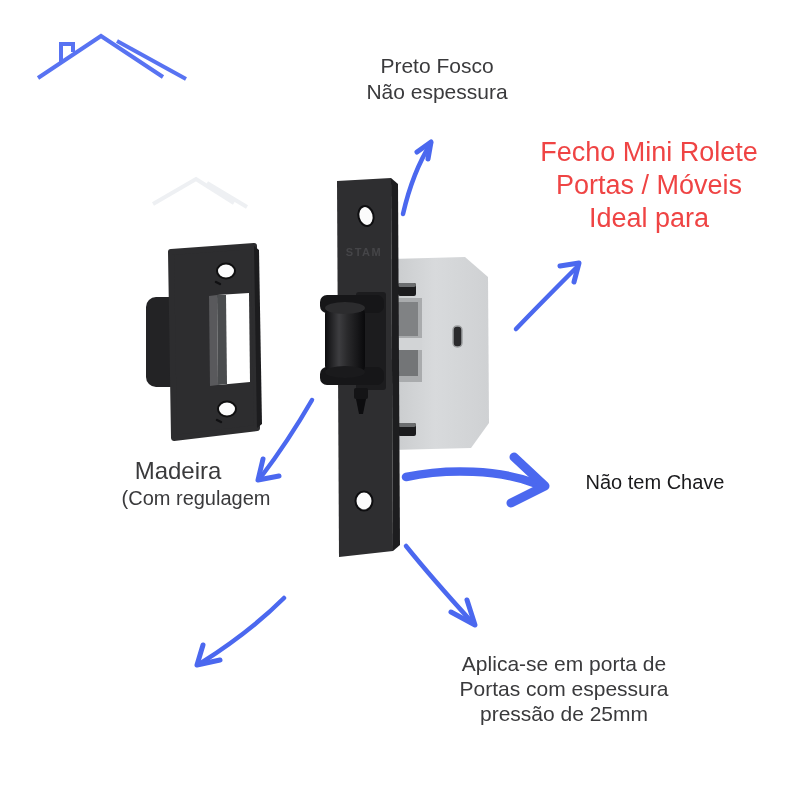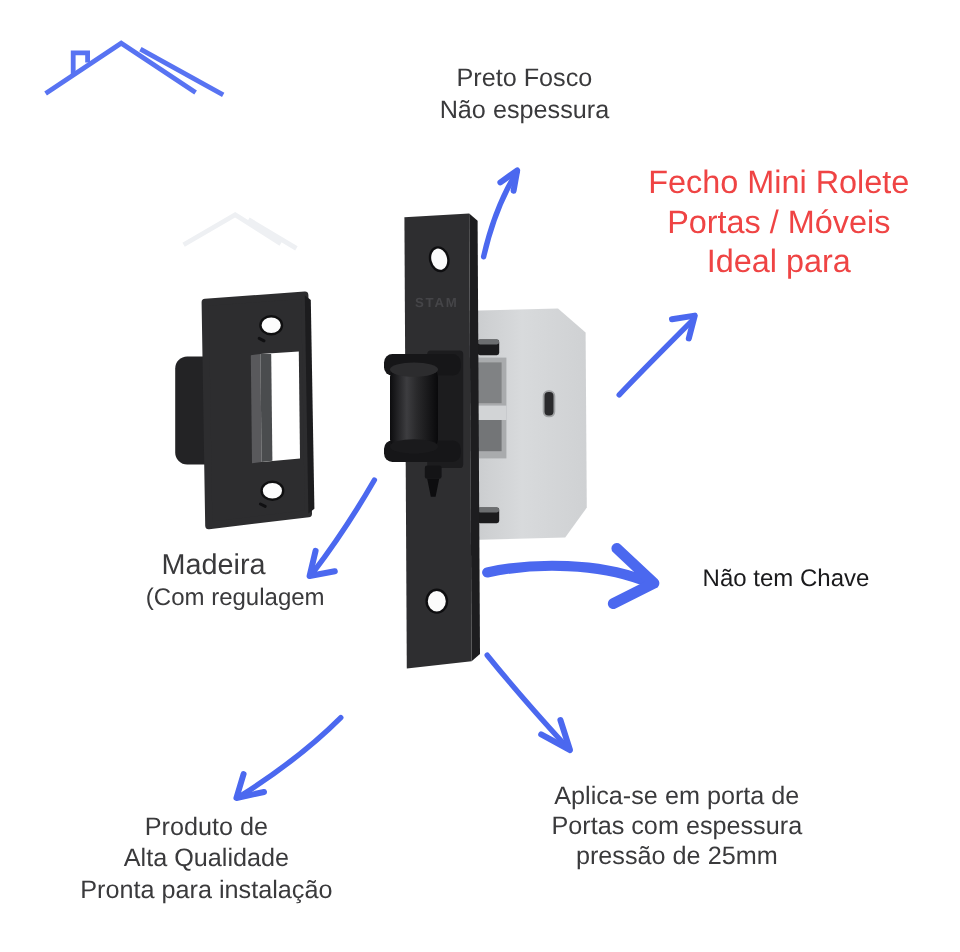--- a/index.html
+++ b/index.html
@@ -143,19 +143,14 @@
   </div>
 
   <div class="label label-nokey">Não tem Chave</div>
 
   <div class="label label-application">
     <div>Aplica-se em porta de</div>
     <div>Portas com espessura</div>
     <div>pressão de 25mm</div>
   </div>
 
-  <div class="label label-quality">
-    <div>Produto de</div>
-    <div>Alta Qualidade</div>
-    <div>Pronta para instalação</div>
-  </div>
 
 </div>
 
 </body></html>

